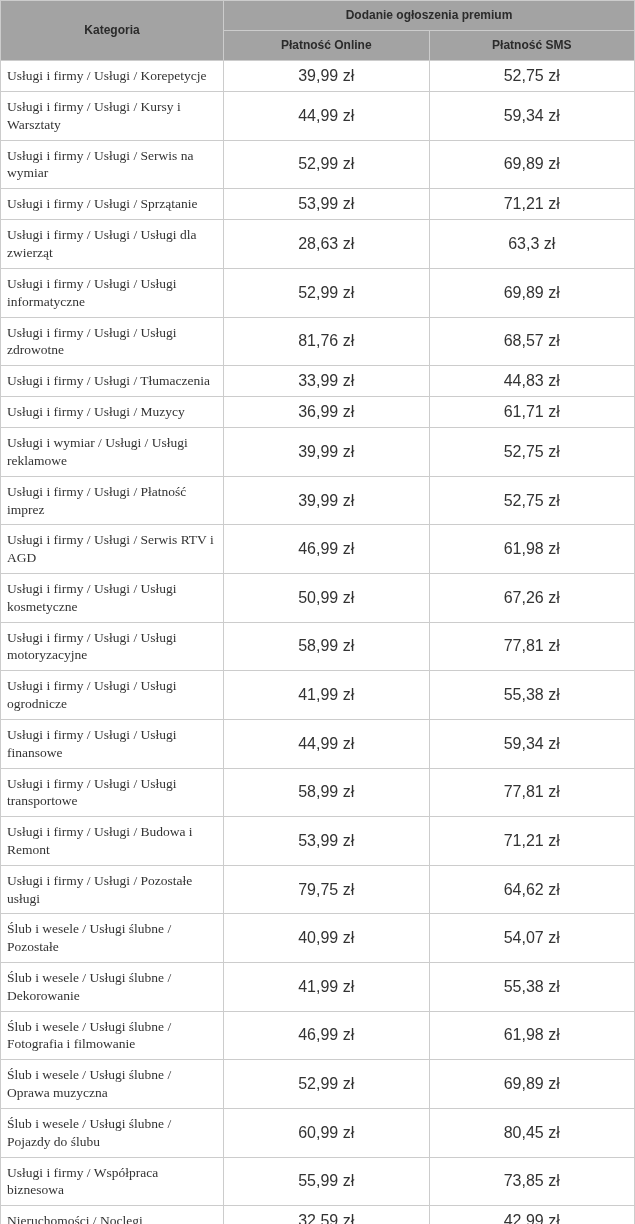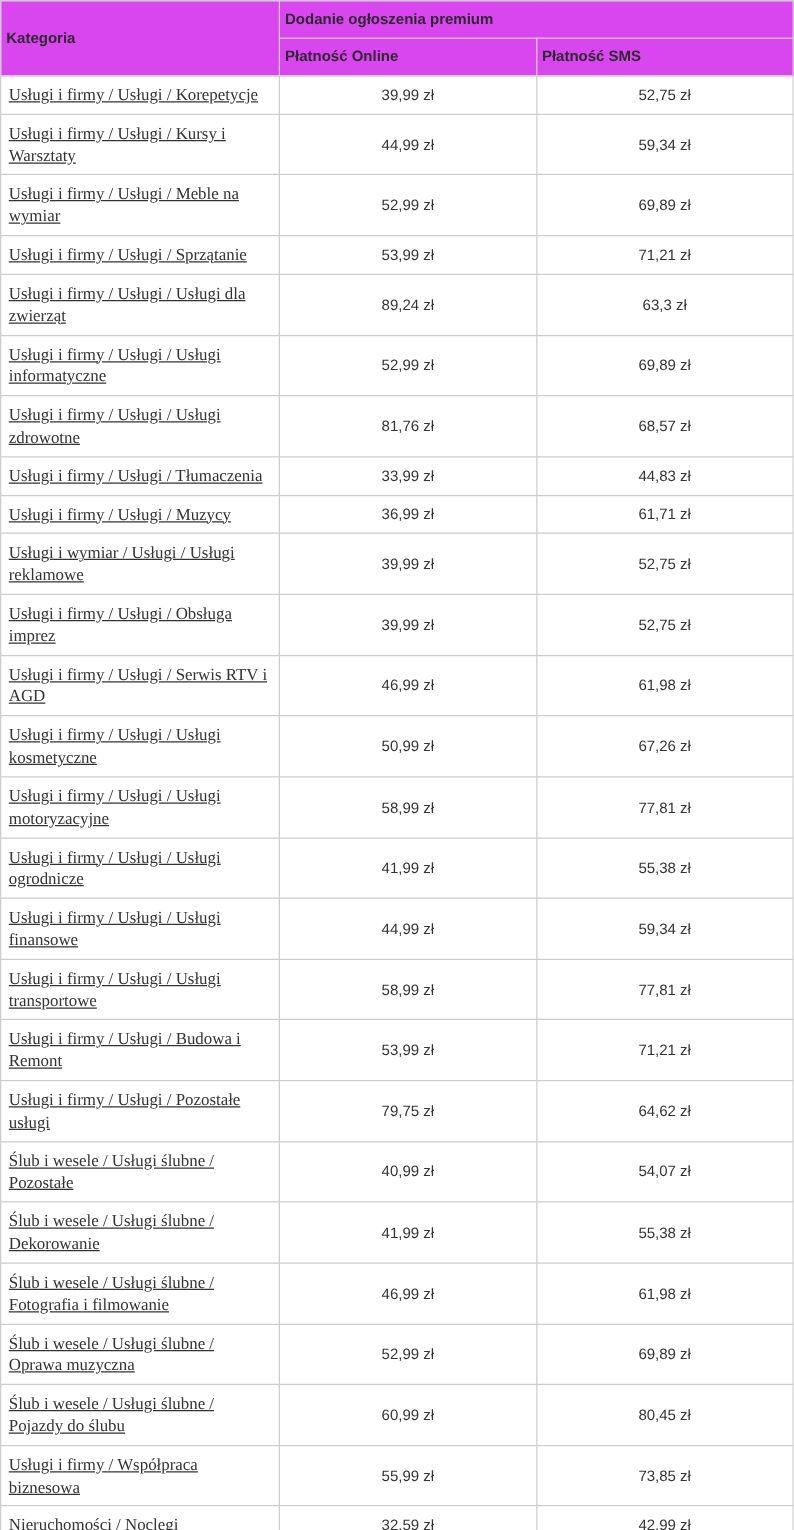--- a/index.html
+++ b/index.html
@@ -22,50 +22,49 @@
     width: 635px;
     table-layout: fixed;
     font-size: 13px;
   }
   table.pricing th,
   table.pricing td {
     border: 1px solid #cccccc;
     vertical-align: middle;
   }
   thead th {
-    background: #d946ef;
+    background: #a3a3a3;
     color: #2b2b2b;
     font-family: "Liberation Sans", sans-serif;
     font-size: 12px;
     font-weight: bold;
-    text-align: left;
+    text-align: center;
     padding: 7px 4px;
     line-height: 1.25;
   }
   th.col-category {
     width: 214px;
   }
   th.col-sub {
     width: 210px;
     margin-top: 28px;
   }
   tbody td.cat {
     width: 214px;
     padding: 6px 6px 6px 6px;
     font-family: "Liberation Serif", serif;
     font-size: 13.5px;
     color: #333333;
     line-height: 1.32;
     text-align: left;
-    text-decoration: underline;
   }
   tbody td.price {
     padding: 6px 4px;
     font-family: "Liberation Sans", sans-serif;
-    font-size: 12px;
+    font-size: 16px;
     color: #333333;
     text-align: center;
     white-space: nowrap;
   }
 </style>
 </head>
 <body>
 
 <div class="pricing-wrap">
   <table class="pricing">
@@ -84,32 +83,32 @@
           <td class="cat">Usługi i firmy / Usługi / Korepetycje</td>
           <td class="price">39,99 zł</td>
           <td class="price">52,75 zł</td>
         </tr>
         <tr>
           <td class="cat">Usługi i firmy / Usługi / Kursy i Warsztaty</td>
           <td class="price">44,99 zł</td>
           <td class="price">59,34 zł</td>
         </tr>
         <tr>
-          <td class="cat">Usługi i firmy / Usługi / Meble na wymiar</td>
+          <td class="cat">Usługi i firmy / Usługi / Serwis na wymiar</td>
           <td class="price">52,99 zł</td>
           <td class="price">69,89 zł</td>
         </tr>
         <tr>
           <td class="cat">Usługi i firmy / Usługi / Sprzątanie</td>
           <td class="price">53,99 zł</td>
           <td class="price">71,21 zł</td>
         </tr>
         <tr>
           <td class="cat">Usługi i firmy / Usługi / Usługi dla zwierząt</td>
-          <td class="price">89,24 zł</td>
+          <td class="price">28,63 zł</td>
           <td class="price">63,3 zł</td>
         </tr>
         <tr>
           <td class="cat">Usługi i firmy / Usługi / Usługi informatyczne</td>
           <td class="price">52,99 zł</td>
           <td class="price">69,89 zł</td>
         </tr>
         <tr>
           <td class="cat">Usługi i firmy / Usługi / Usługi zdrowotne</td>
           <td class="price">81,76 zł</td>
@@ -124,21 +123,21 @@
           <td class="cat">Usługi i firmy / Usługi / Muzycy</td>
           <td class="price">36,99 zł</td>
           <td class="price">61,71 zł</td>
         </tr>
         <tr>
           <td class="cat">Usługi i wymiar / Usługi / Usługi reklamowe</td>
           <td class="price">39,99 zł</td>
           <td class="price">52,75 zł</td>
         </tr>
         <tr>
-          <td class="cat">Usługi i firmy / Usługi / Obsługa imprez</td>
+          <td class="cat">Usługi i firmy / Usługi / Płatność imprez</td>
           <td class="price">39,99 zł</td>
           <td class="price">52,75 zł</td>
         </tr>
         <tr>
           <td class="cat">Usługi i firmy / Usługi / Serwis RTV i AGD</td>
           <td class="price">46,99 zł</td>
           <td class="price">61,98 zł</td>
         </tr>
         <tr>
           <td class="cat">Usługi i firmy / Usługi / Usługi kosmetyczne</td>

